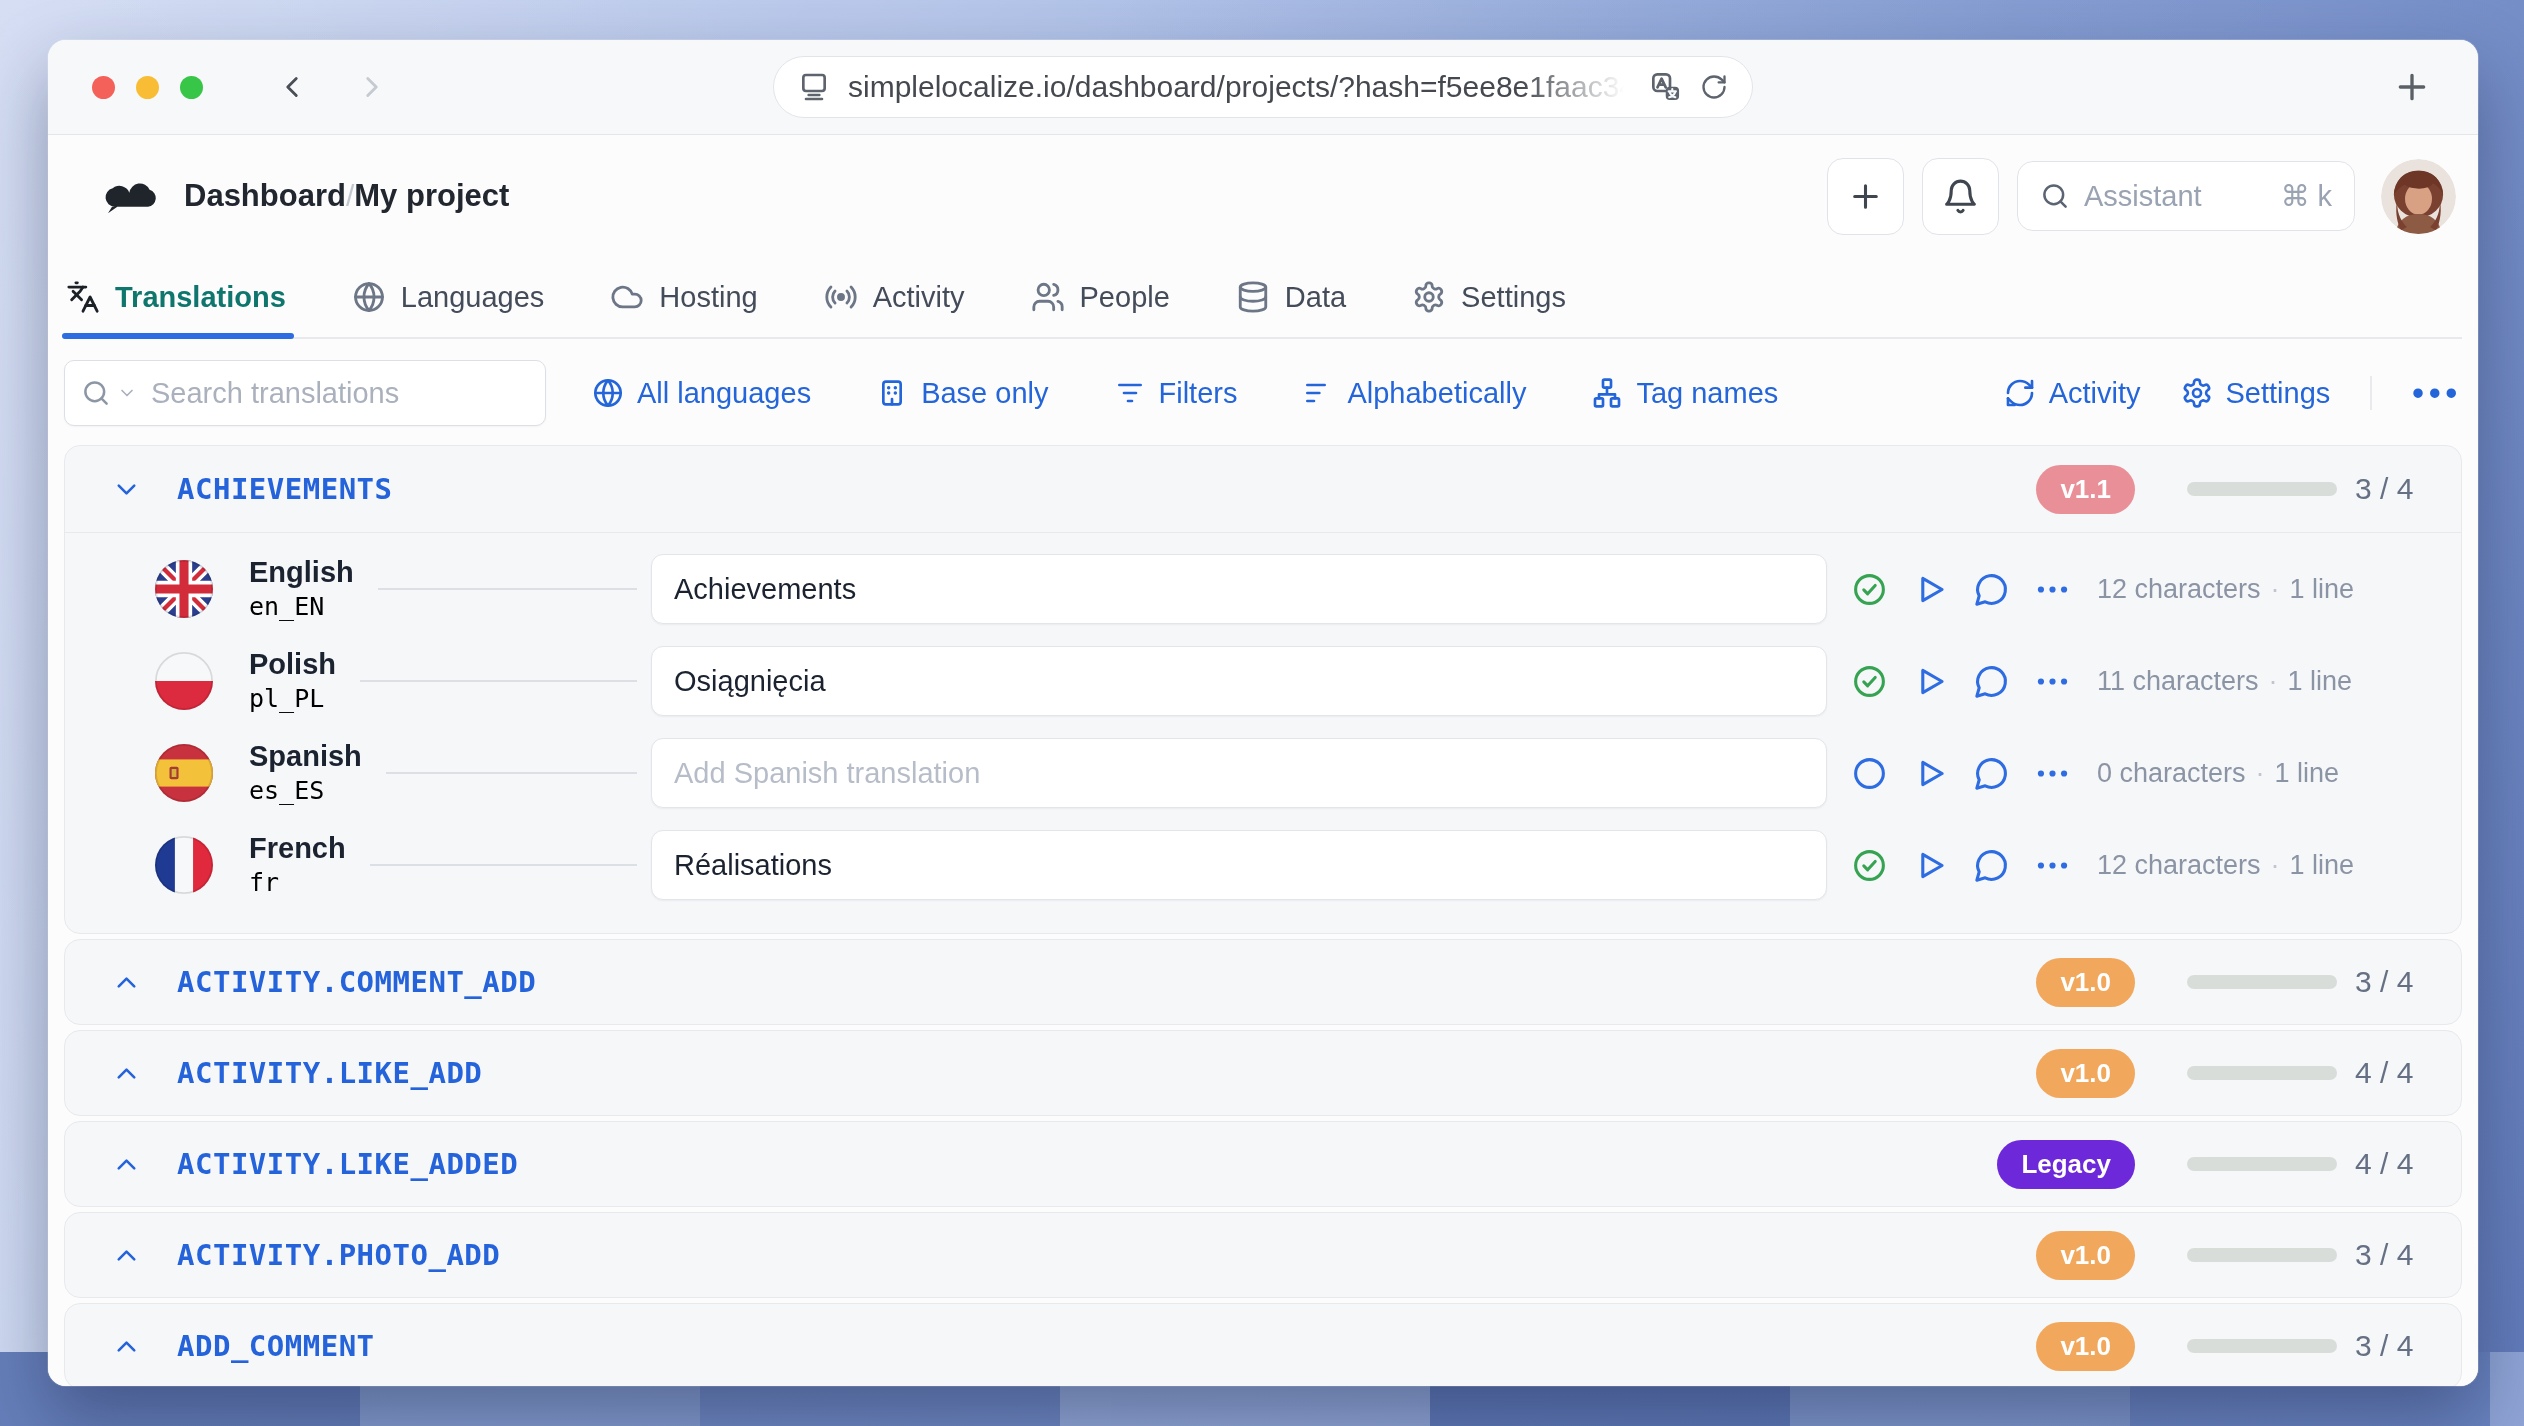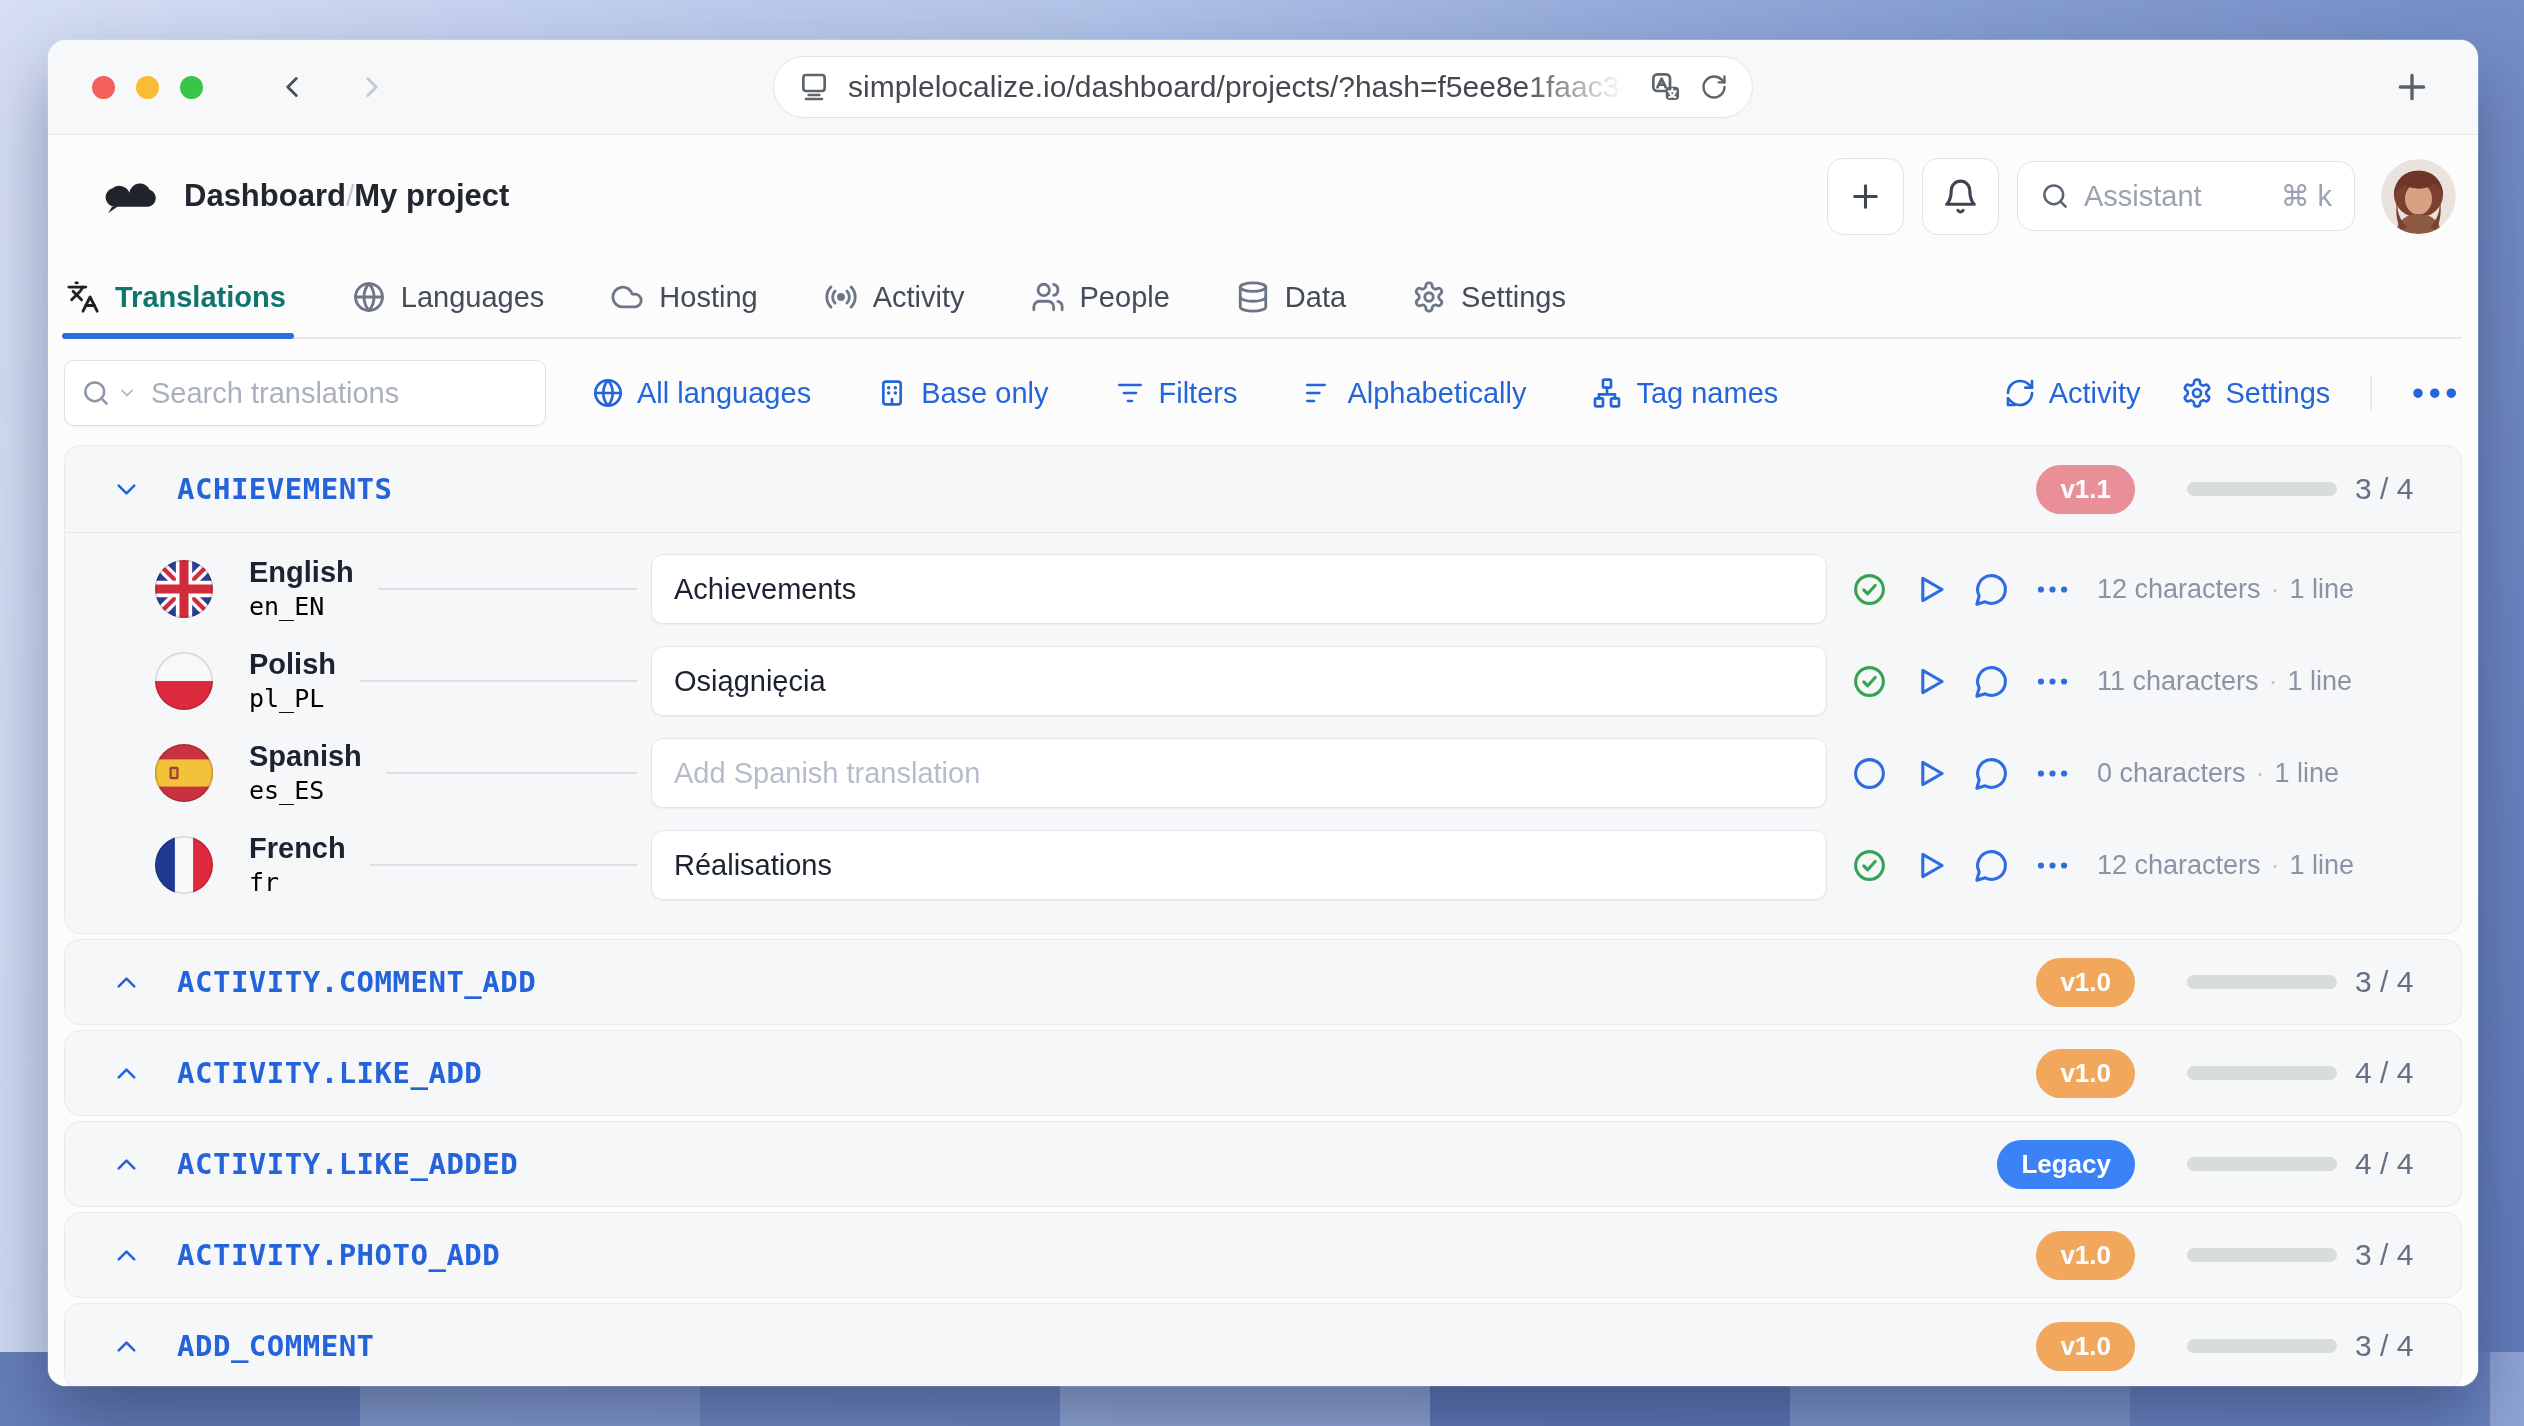--- a/index.html
+++ b/index.html
@@ -637,21 +637,21 @@
         </div>
         <div class="card collapsed">
           <div class="key-row">
             <span class="icon key-chevron">
               <svg viewBox="0 0 24 24" fill="none" stroke="currentColor" stroke-width="2" stroke-linecap="round" stroke-linejoin="round">
                 <path d="m6 15 6-6 6 6"></path>
               </svg>
             </span>
             <span class="key-name">ACTIVITY.LIKE_ADDED</span>
             <div class="key-right">
-              <span class="badge" style="background: #3b82f6;">Legacy</span>
+              <span class="badge" style="background: #6d28d9;">Legacy</span>
               <span class="progress"><span class="progress-fill" style="width: 100%;"></span></span>
               <span class="progress-label">4 / 4</span>
             </div>
           </div>
         </div>
         <div class="card collapsed">
           <div class="key-row">
             <span class="icon key-chevron">
               <svg viewBox="0 0 24 24" fill="none" stroke="currentColor" stroke-width="2" stroke-linecap="round" stroke-linejoin="round">
                 <path d="m6 15 6-6 6 6"></path>

